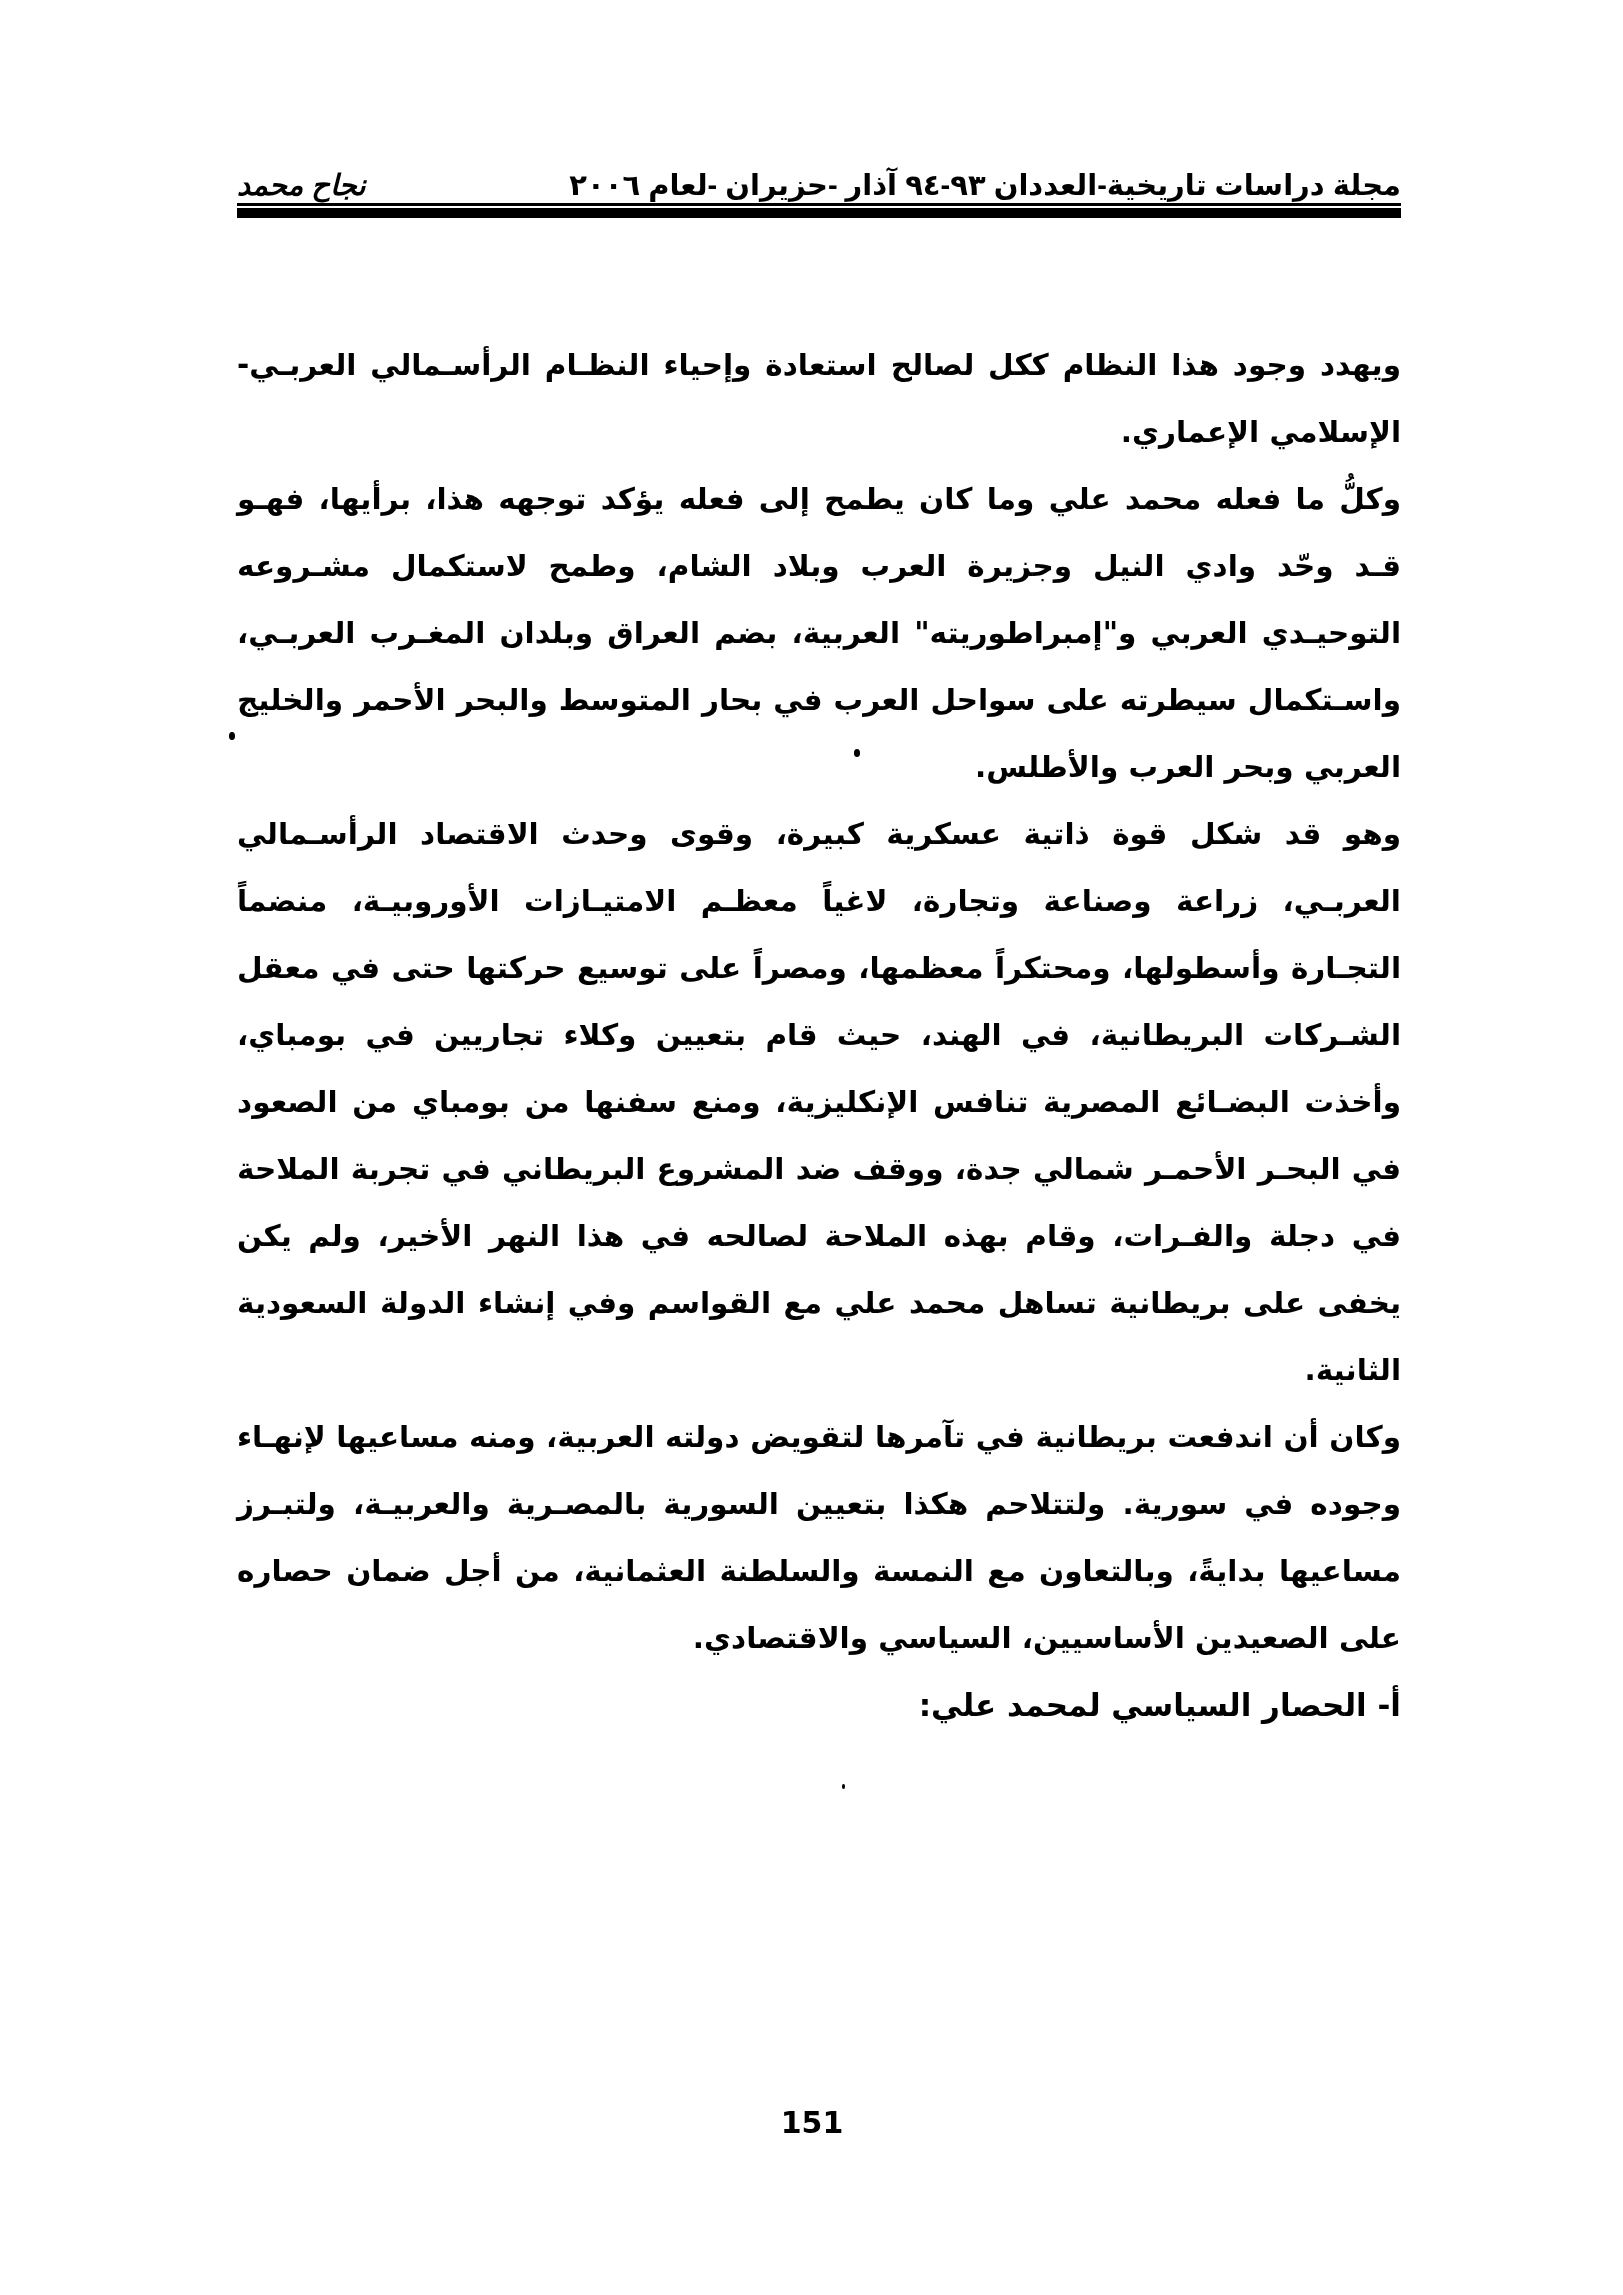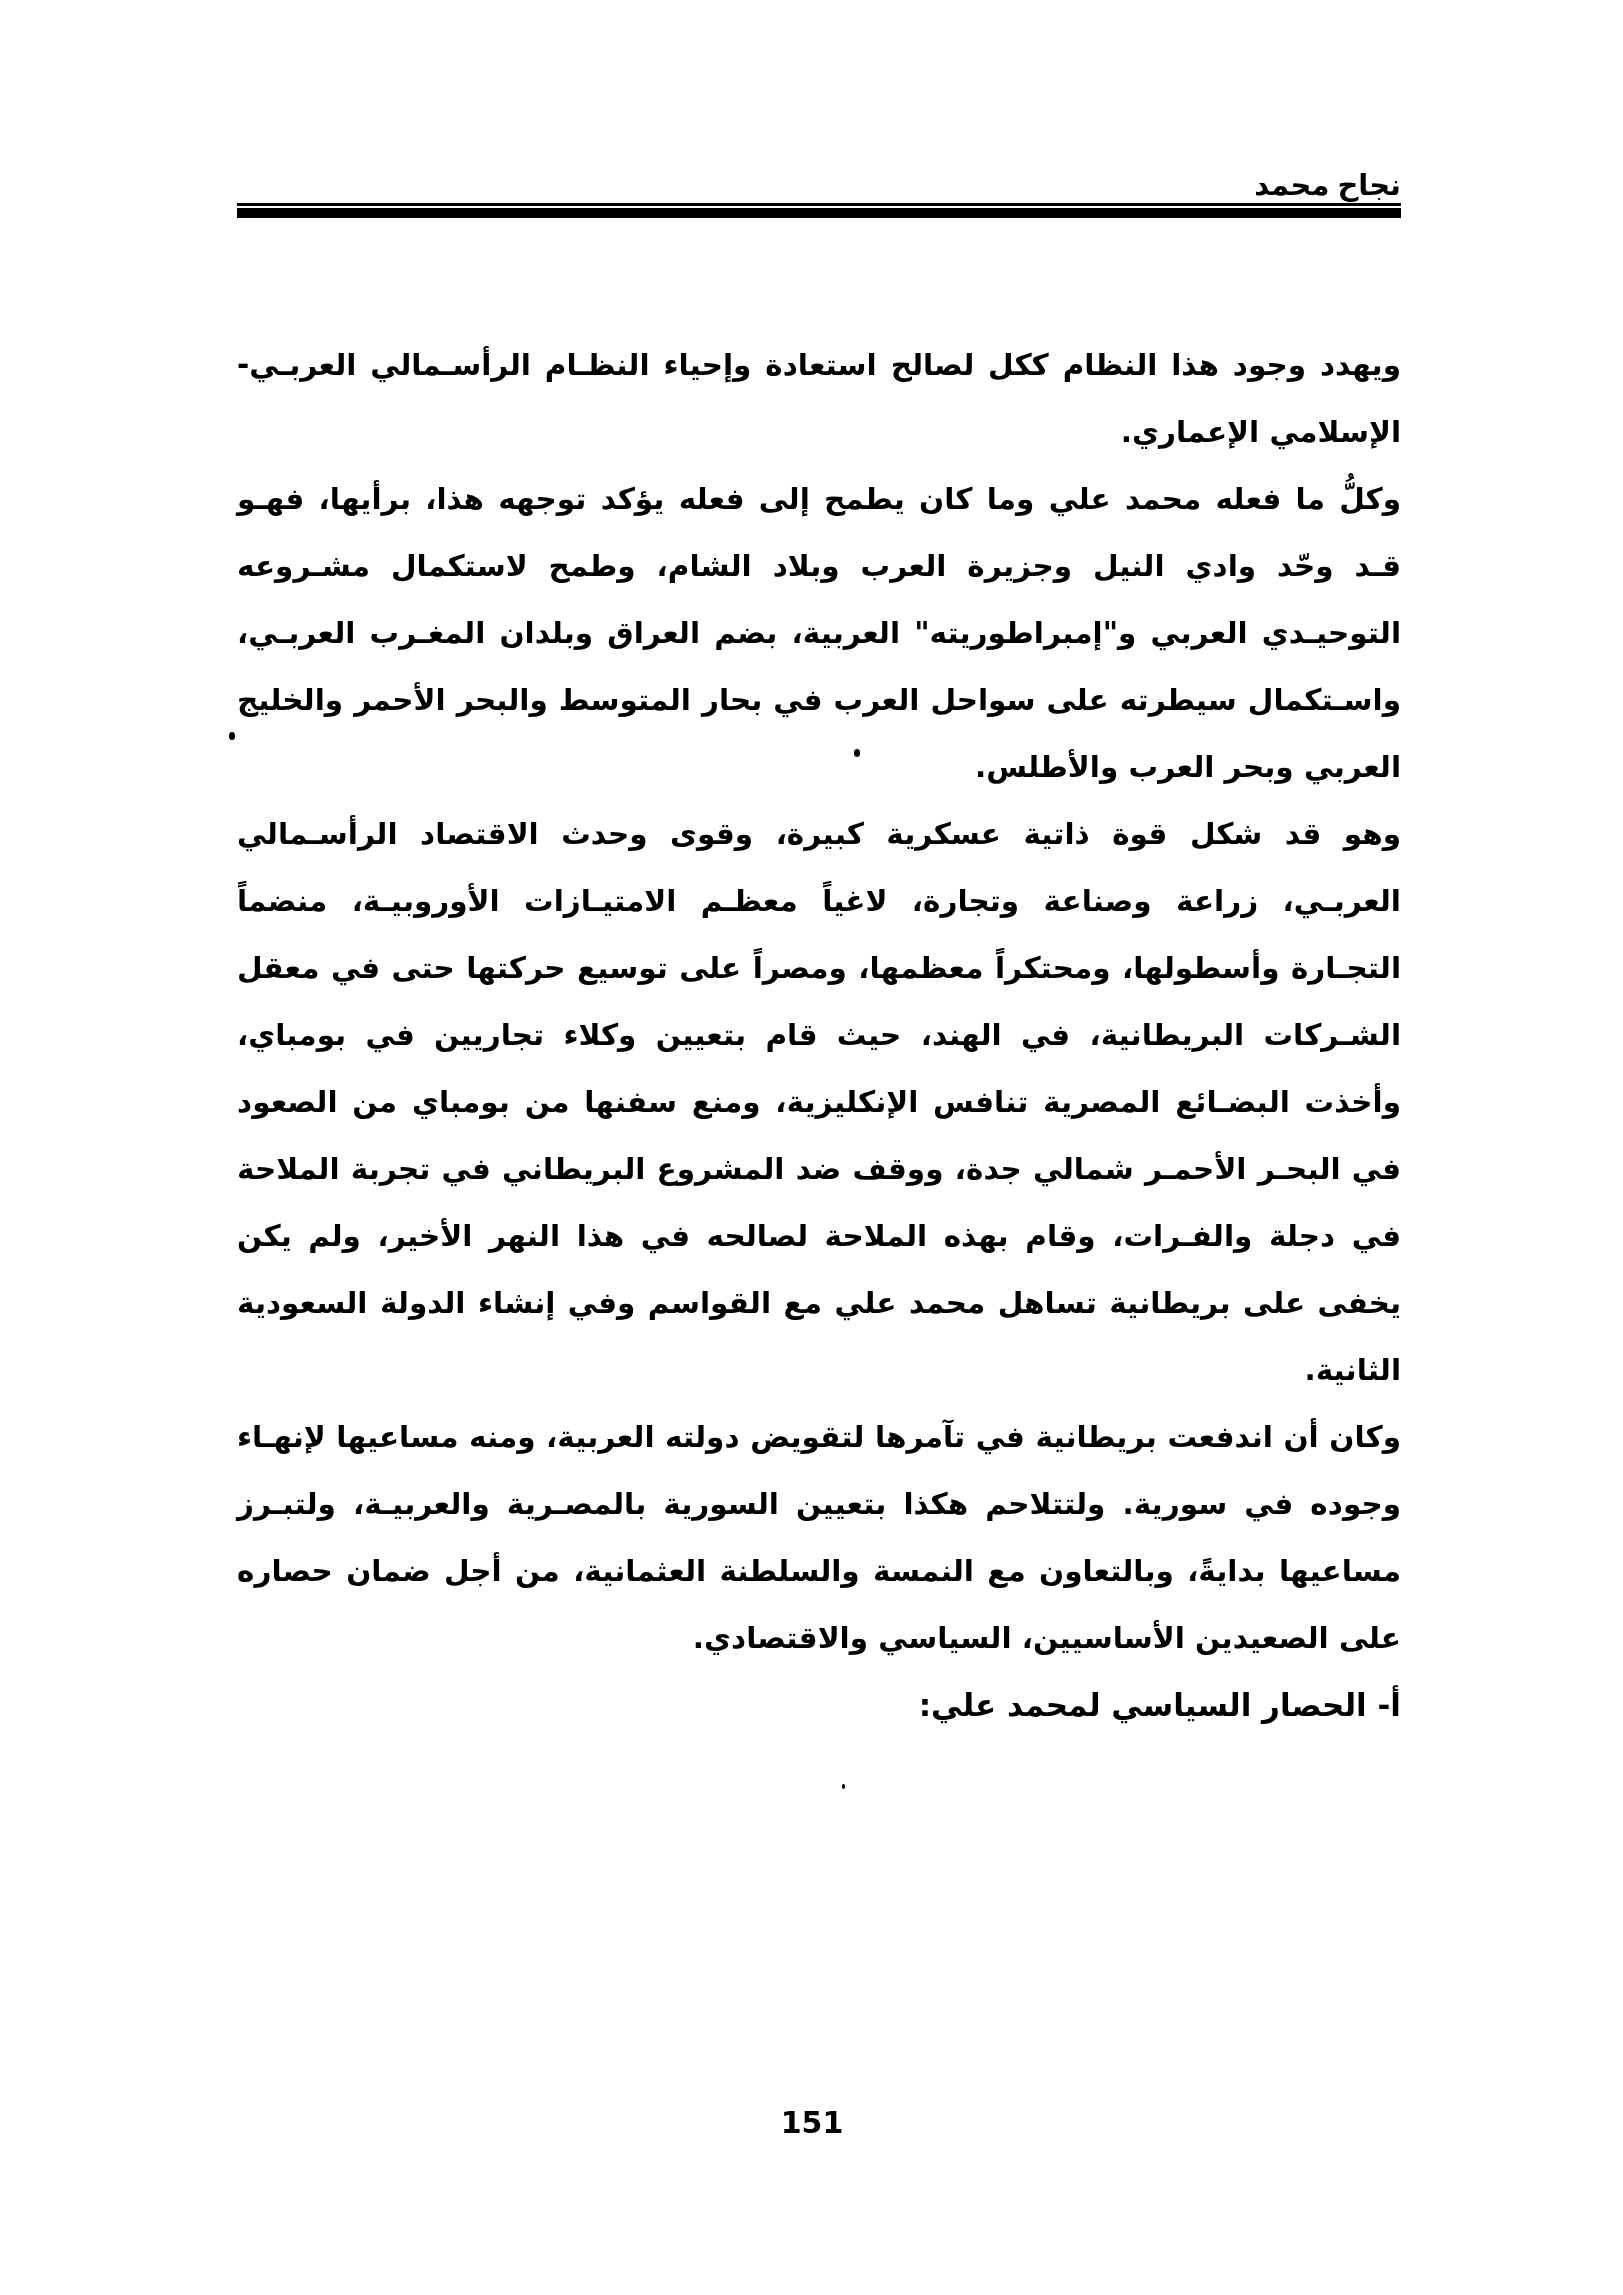--- a/index.html
+++ b/index.html
@@ -41,20 +41,21 @@
       line-height: 34px;
       letter-spacing: -0.8px;
       white-space: nowrap;
     }
     .header-author {
       font-family: "Liberation Sans", "DejaVu Sans", sans-serif;
       font-weight: bold;
       font-size: 29px;
       line-height: 34px;
       white-space: nowrap;
+      font-style: italic;
     }
     .header-rule-thin {
       position: absolute;
       left: 237px;
       width: 1164px;
       top: 203px;
       height: 2.5px;
       background: #000;
     }
     .header-rule-thick {
@@ -117,20 +118,21 @@
       line-height: 37px;
       direction: rtl;
     }
   </style>
 </head>
 <body>
 
 <div class="page">
 
   <div class="running-header">
+    <span class="header-journal">مجلة دراسات تاريخية-العددان ٩٣-٩٤ آذار -حزيران -لعام ٢٠٠٦</span>
     <span class="header-author">نجاح محمد</span>
   </div>
   <div class="header-rule-thin"></div>
   <div class="header-rule-thick"></div>
 
   <div class="body-text">
     <p class="paragraph">ويهدد وجود هذا النظام ككل لصالح استعادة وإحياء النظـام الرأسـمالي العربـي-الإسلامي الإعماري.</p>
     <p class="paragraph">وكلُّ ما فعله محمد علي وما كان يطمح إلى فعله يؤكد توجهه هذا، برأيها، فهـو قـد وحّد وادي النيل وجزيرة العرب وبلاد الشام، وطمح لاستكمال مشـروعه التوحيـدي العربي و"إمبراطوريته" العربية، بضم العراق وبلدان المغـرب العربـي، واسـتكمال سيطرته على سواحل العرب في بحار المتوسط والبحر الأحمر والخليج العربي وبحر العرب والأطلس.</p>
     <p class="paragraph">وهو قد شكل قوة ذاتية عسكرية كبيرة، وقوى وحدث الاقتصاد الرأسـمالي العربـي، زراعة وصناعة وتجارة، لاغياً معظـم الامتيـازات الأوروبيـة، منضماً التجـارة وأسطولها، ومحتكراً معظمها، ومصراً على توسيع حركتها حتى في معقل الشـركات البريطانية، في الهند، حيث قام بتعيين وكلاء تجاريين في بومباي، وأخذت البضـائع المصرية تنافس الإنكليزية، ومنع سفنها من بومباي من الصعود في البحـر الأحمـر شمالي جدة، ووقف ضد المشروع البريطاني في تجربة الملاحة في دجلة والفـرات، وقام بهذه الملاحة لصالحه في هذا النهر الأخير، ولم يكن يخفى على بريطانية تساهل محمد علي مع القواسم وفي إنشاء الدولة السعودية الثانية.</p>
     <p class="paragraph">وكان أن اندفعت بريطانية في تآمرها لتقويض دولته العربية، ومنه مساعيها لإنهـاء وجوده في سورية. ولتتلاحم هكذا بتعيين السورية بالمصـرية والعربيـة، ولتبـرز مساعيها بدايةً، وبالتعاون مع النمسة والسلطنة العثمانية، من أجل ضمان حصاره على الصعيدين الأساسيين، السياسي والاقتصادي.</p>

